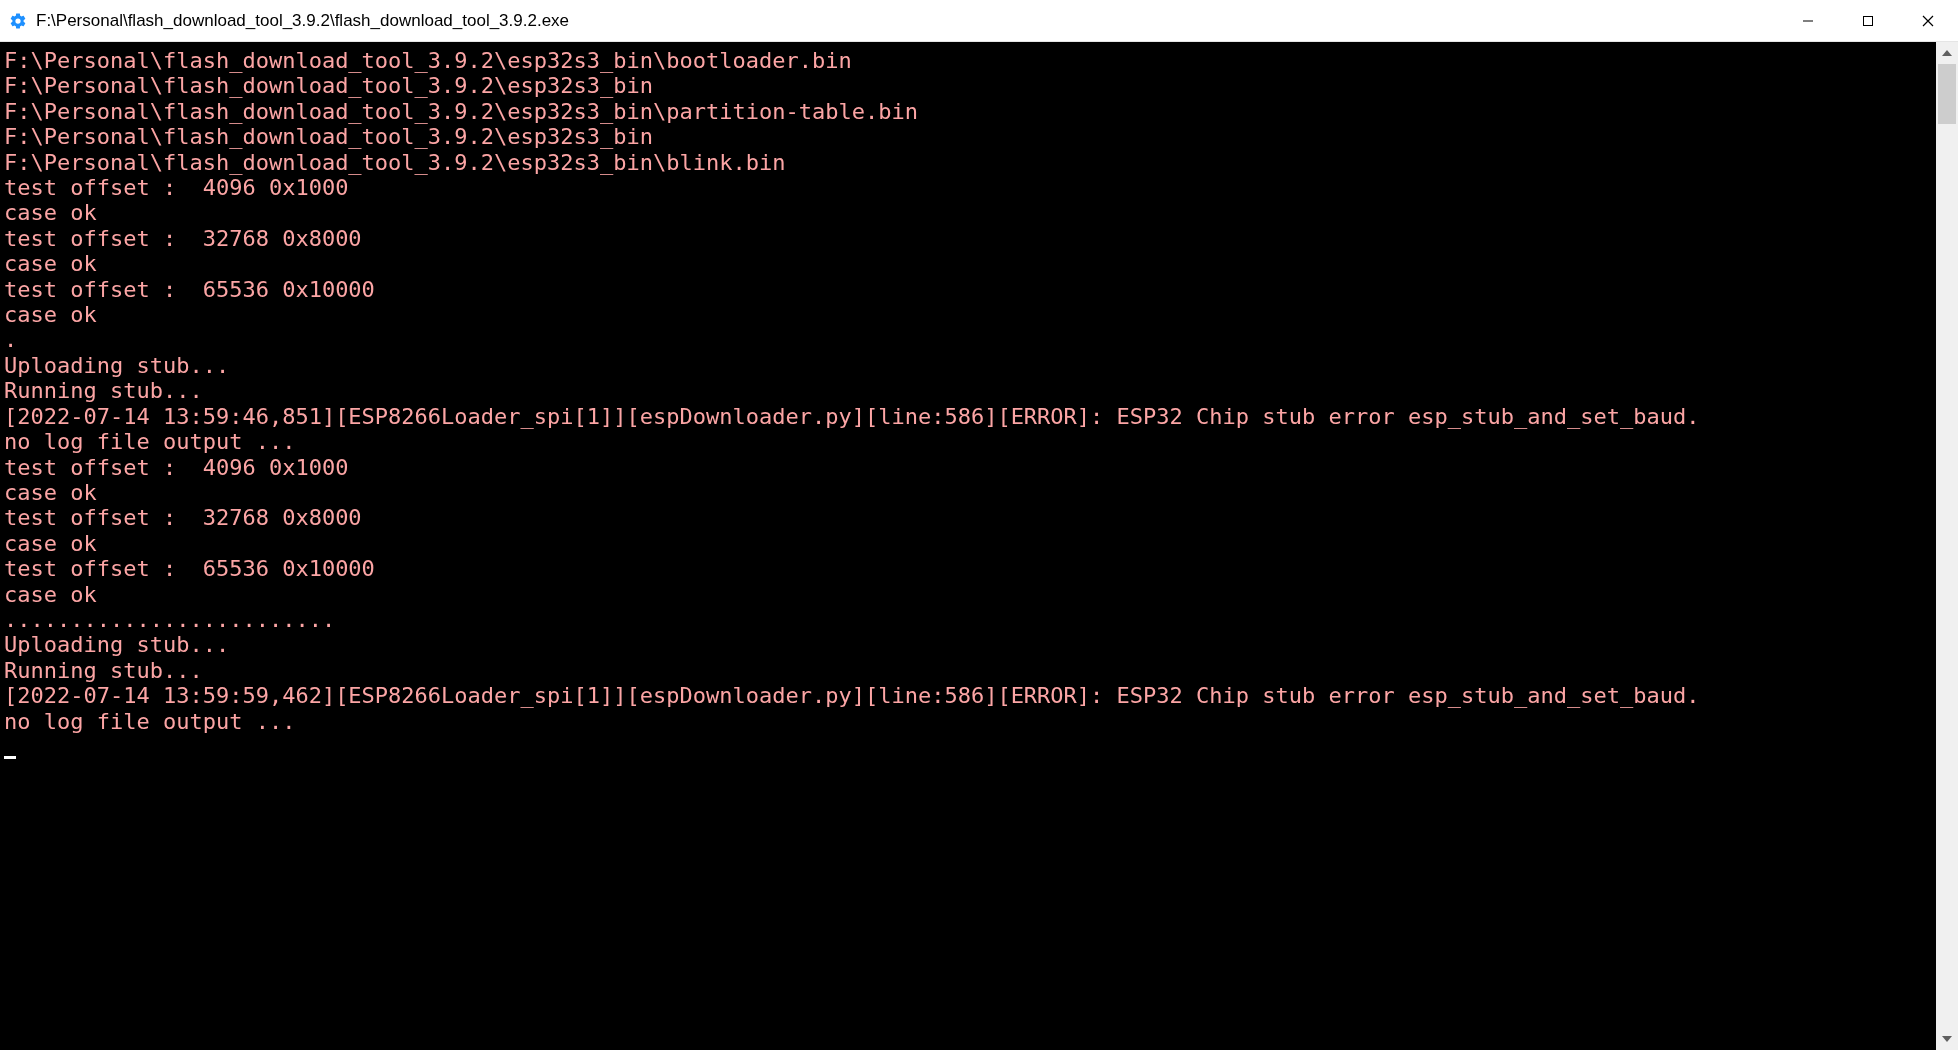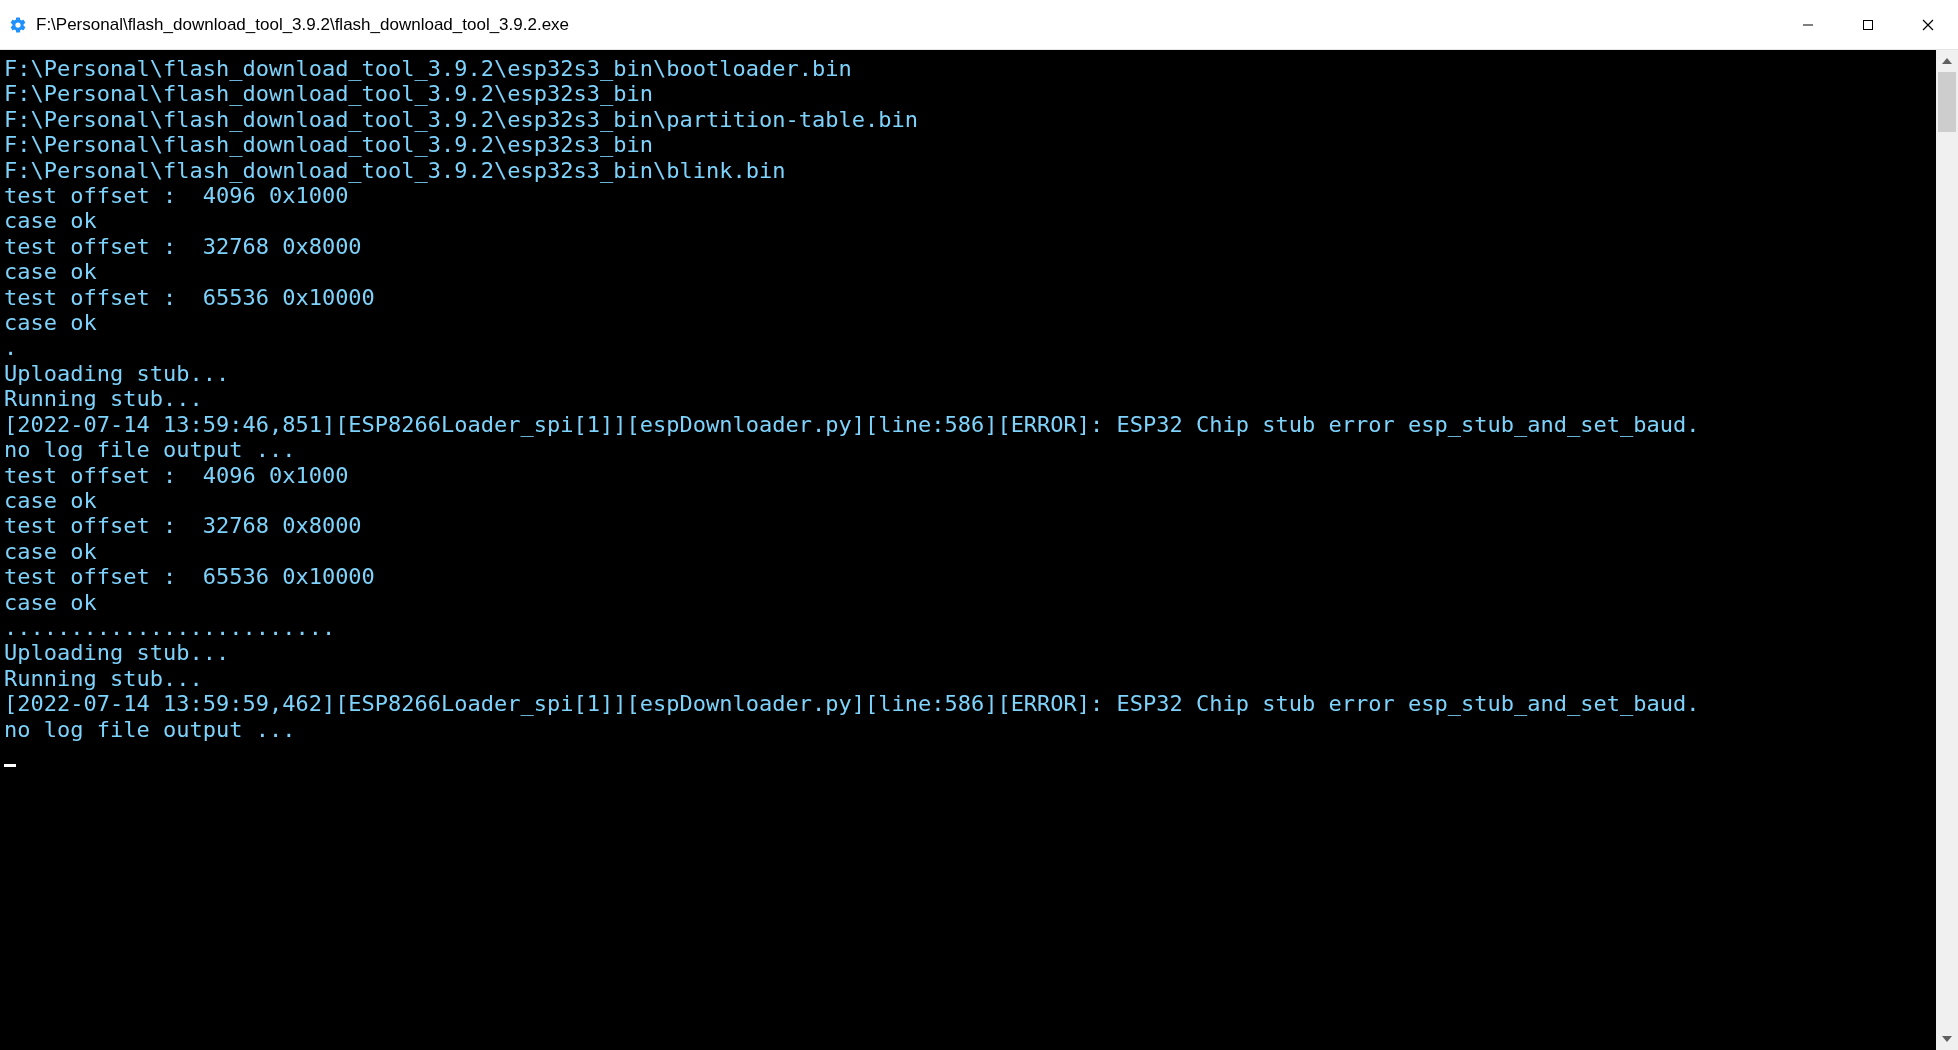--- a/index.html
+++ b/index.html
@@ -10,21 +10,21 @@
     body {
       font-family: "Segoe UI", Tahoma, sans-serif;
       background: #ffffff;
       width: 1958px;
       height: 1050px;
       overflow: hidden;
       display: flex;
       flex-direction: column;
     }
     .titlebar {
-      height: 50px;
+      height: 42px;
       background: #ffffff;
       border-bottom: 1px solid #e5e5e5;
       display: flex;
       align-items: center;
       padding-left: 8px;
     }
     .titlebar-icon {
       width: 20px;
       height: 20px;
       margin-right: 8px;
@@ -52,21 +52,21 @@
       cursor: pointer;
     }
     .content-area {
       flex: 1;
       display: flex;
       position: relative;
     }
     .console {
       flex: 1;
       background: #000000;
-      color: #7dd3fc;
+      color: #fca5a5;
       font-family: "NSimSun", "SimSun", "Consolas", monospace;
       font-size: 22px;
       line-height: 1.155;
       padding: 6px 0 0 4px;
       white-space: pre-wrap;
       word-break: break-all;
       overflow: hidden;
     }
     .scrollbar-v {
       width: 22px;

